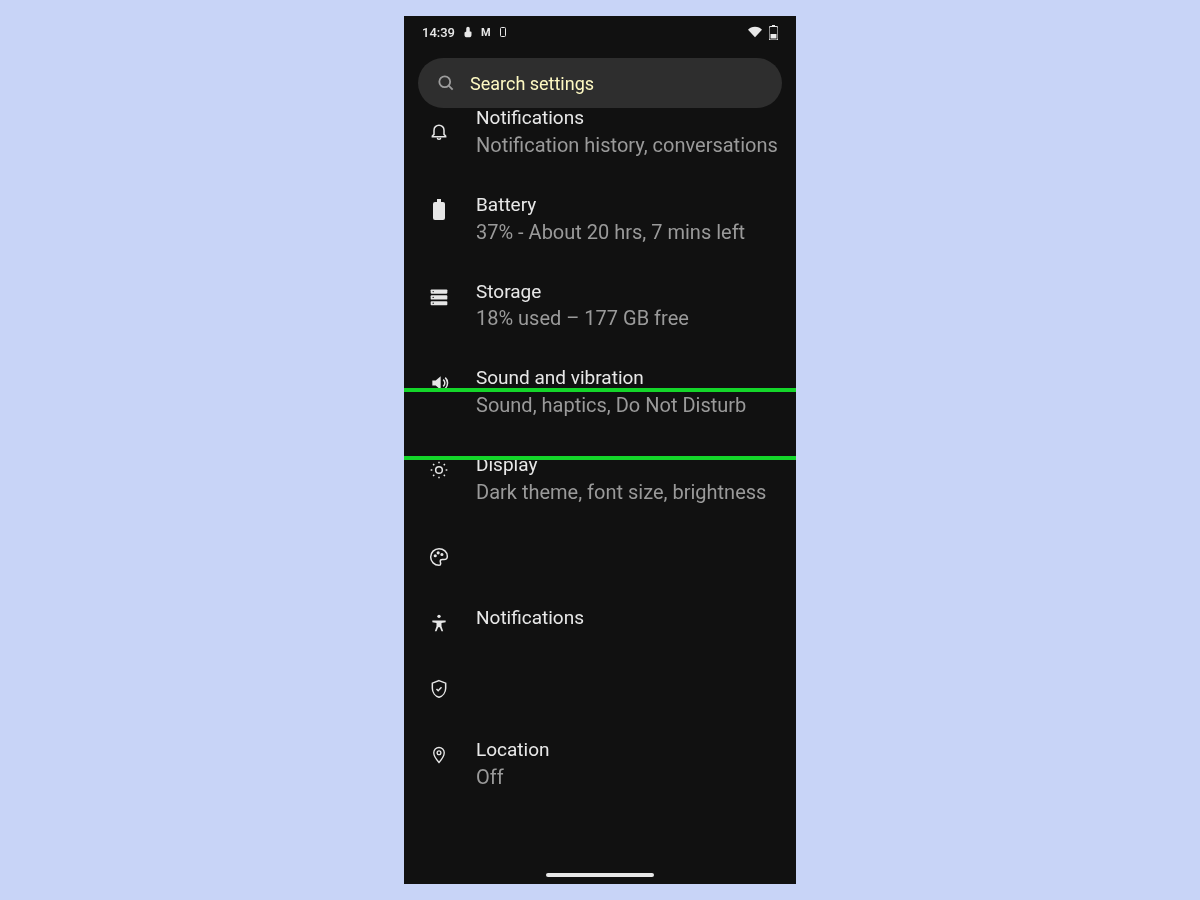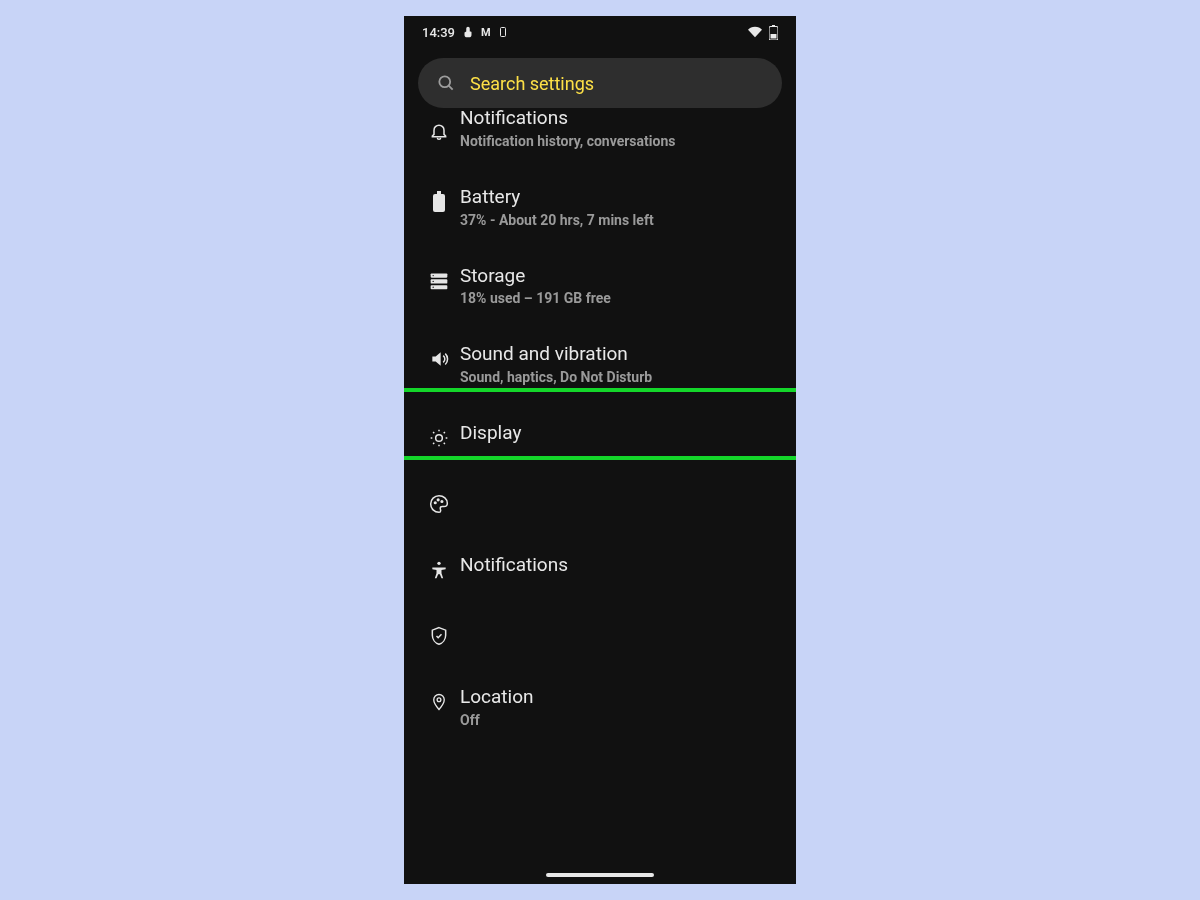--- a/index.html
+++ b/index.html
@@ -46,32 +46,32 @@
     height: 50px;
     background: #2e2e2e;
     border-radius: 28px;
     display: flex;
     align-items: center;
     padding: 0 18px;
     gap: 14px;
   }
   .searchbar svg { flex: 0 0 auto; }
   .search-placeholder {
-    color: #fde047;
+    color: #fef9c3;
     font-size: 18px;
     font-weight: 400;
   }
   .list {
     padding-top: 2px;
   }
   .item {
     display: flex;
     align-items: flex-start;
     padding: 18px 8px 18px 22px;
-    gap: 8px;
+    gap: 24px;
     position: relative;
   }
   .item.cut-top {
     padding-top: 0;
   }
   .item .iconwrap {
     width: 26px;
     height: 26px;
     display: flex;
     align-items: center;
@@ -87,23 +87,23 @@
     color: #e8e8e8;
     font-size: 19px;
     font-weight: 400;
     line-height: 1.25;
   }
   .item.cut-top .title {
     margin-top: -8px;
   }
   .item .sub {
     color: #9a9a9a;
-    font-size: 14px;
+    font-size: 20px;
     margin-top: 3px;
-    font-weight: 700;
+    font-weight: 400;
   }
   .highlight-box {
     position: absolute;
     left: -6px;
     right: -6px;
     top: 372px;
     height: 72px;
     border: 4px solid #14d62a;
     pointer-events: none;
   }
@@ -189,21 +189,21 @@
             <rect x="2" y="1" width="20" height="5" rx="1"></rect>
             <rect x="2" y="8" width="20" height="5" rx="1"></rect>
             <rect x="2" y="15" width="20" height="5" rx="1"></rect>
             <circle cx="5" cy="3.5" r="0.8" fill="#111"></circle>
             <circle cx="5" cy="10.5" r="0.8" fill="#111"></circle>
             <circle cx="5" cy="17.5" r="0.8" fill="#111"></circle>
           </svg>
       </span>
       <div class="texts">
         <div class="title">Storage</div>
-        <div class="sub">18% used – 191 GB free</div>
+        <div class="sub">18% used – 177 GB free</div>
       </div>
     </div>
 
     <div class="item">
       <span class="iconwrap">
         <svg width="22" height="20" viewBox="0 0 24 24" fill="none" stroke="#e6e6e6" stroke-width="1.8">
             <path d="M4 9v6h4l6 5V4L8 9H4z" fill="#e6e6e6" stroke="none"></path>
             <path d="M17 8a5 5 0 0 1 0 8"></path>
             <path d="M19.5 5.5a9 9 0 0 1 0 13"></path>
           </svg>
@@ -216,20 +216,21 @@
 
     <div class="item">
       <span class="iconwrap">
         <svg width="20" height="20" viewBox="0 0 24 24" fill="none" stroke="#e6e6e6" stroke-width="1.8">
             <circle cx="12" cy="12" r="4"></circle>
             <path d="M12 2v2M12 20v2M2 12h2M20 12h2M4.9 4.9l1.4 1.4M17.7 17.7l1.4 1.4M4.9 19.1l1.4-1.4M17.7 6.3l1.4-1.4"></path>
           </svg>
       </span>
       <div class="texts">
         <div class="title">Display</div>
+        <div class="sub">Dark theme, font size, brightness</div>
       </div>
     </div>
 
     <div class="item">
       <span class="iconwrap">
         <svg width="20" height="20" viewBox="0 0 24 24" fill="none" stroke="#e6e6e6" stroke-width="1.8">
             <path d="M12 2a10 10 0 1 0 0 20c1.5 0 2-1 2-2s-.5-2-.5-3 1-2 2.5-2h2a4 4 0 0 0 4-4c0-5-4.5-9-10-9z"></path>
             <circle cx="7.5" cy="10.5" r="1" fill="#e6e6e6"></circle>
             <circle cx="11" cy="7" r="1" fill="#e6e6e6"></circle>
             <circle cx="15.5" cy="9" r="1" fill="#e6e6e6"></circle>

